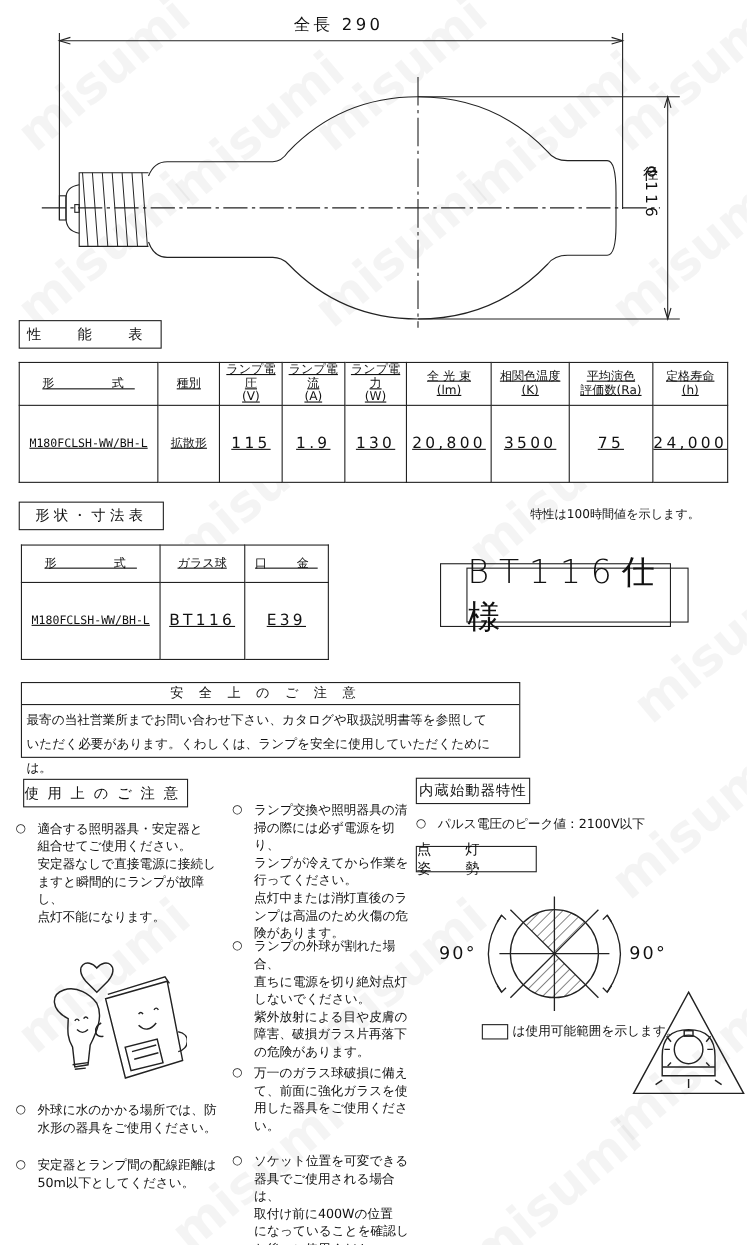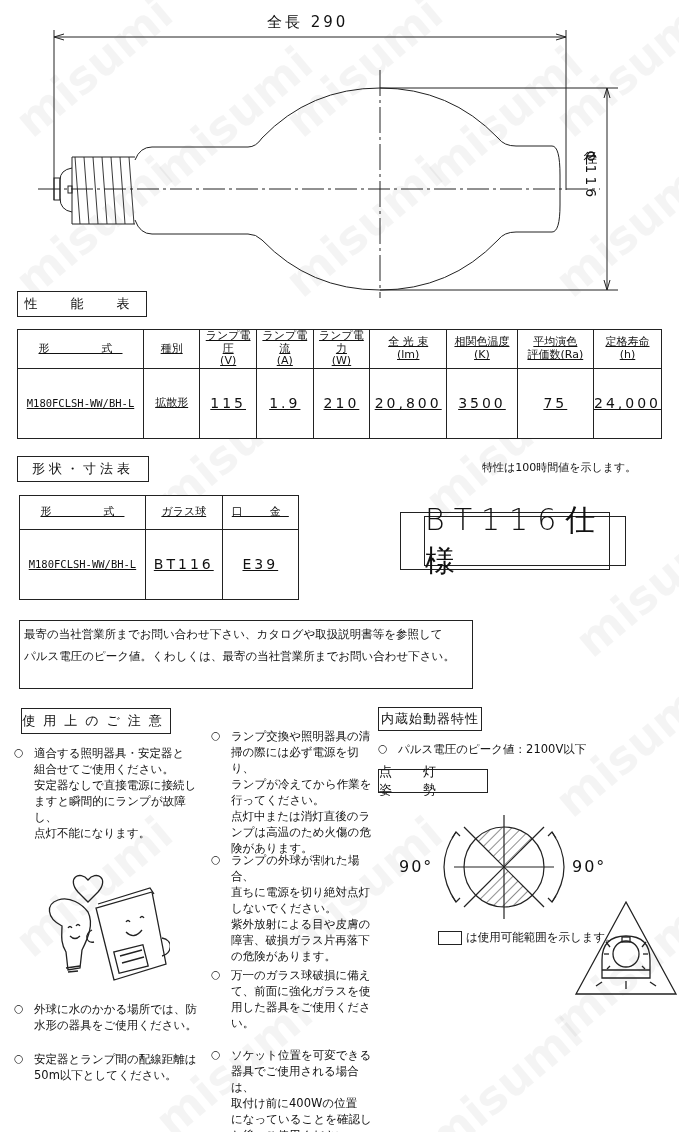--- a/index.html
+++ b/index.html
@@ -113,21 +113,21 @@
     <td style="width:76px;white-space:pre-line">平均演色
 評価数(Ra)</td>
     <td style="width:66px;white-space:pre-line">定格寿命
 (h)</td>
   </tr>
   <tr style="height:70px">
     <td class="model">M180FCLSH-WW/BH-L</td>
     <td>拡散形</td>
     <td class="num">115</td>
     <td class="num">1.9</td>
-    <td class="num">210</td>
+    <td class="num">130</td>
     <td class="num">20,800</td>
     <td class="num">3500</td>
     <td class="num">75</td>
     <td class="num">24,000</td>
   </tr>
 </tbody>
   </table>
 <div class="note" style="left:482px;top:460px">特性は100時間値を示します。</div>
 
 <div class="title-box" style="left:17px;top:456px;width:130px;height:24px;letter-spacing:4px">形状・寸法表</div>
@@ -145,23 +145,24 @@
     <td class="num">E39</td>
   </tr>
 </tbody>
   </table>
 
 <div class="bt-box" style="left:400px;top:512px;width:202px;height:50px">
   <div class="bt-inner">BT116仕様</div>
 </div>
 
 <div class="safety" style="left:19px;top:620px;width:452px;height:67px">
+  <div class="safety-head">安全上のご注意</div>
   <div class="safety-body">
     <div>最寄の当社営業所までお問い合わせ下さい、カタログや取扱説明書等を参照して</div>
-    <div>パルス電圧のピーク値。くわしくは、最寄の当社営業所までお問い合わせ下さい。</div>
+    <div>いただく必要があります。くわしくは、ランプを安全に使用していただくためには。</div>
   </div>
 </div>
 
 <div class="title-box" style="left:21px;top:708px;width:148px;height:24px;letter-spacing:8px">使用上のご注意</div>
 
 <div class="bullet" style="left:14px;top:745px;width:190px">
   <span class="mark">○</span>
   <div class="txt">適合する照明器具・安定器と
 組合せてご使用ください。
 安定器なしで直接電源に接続し

